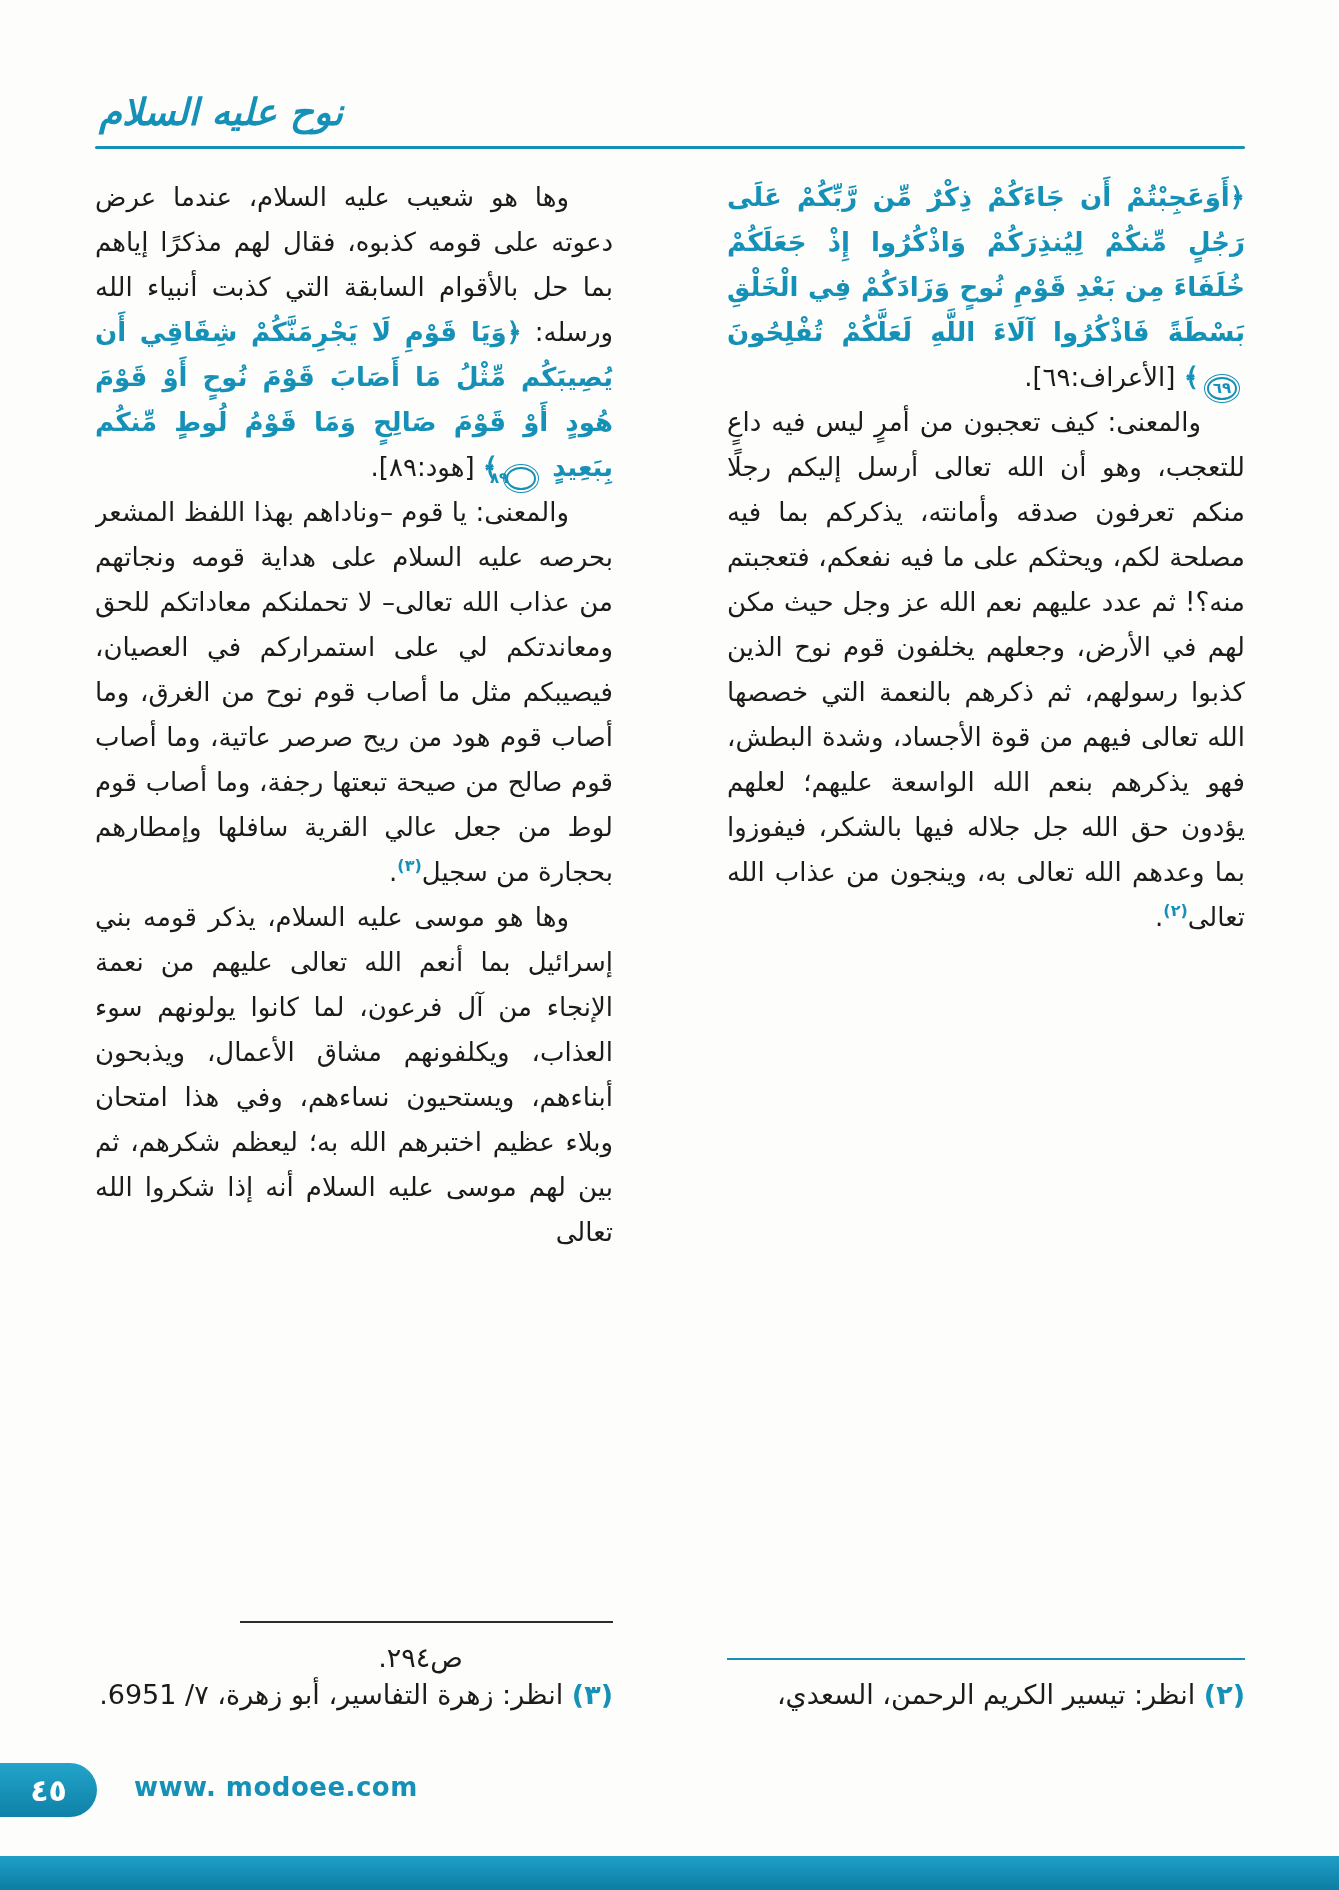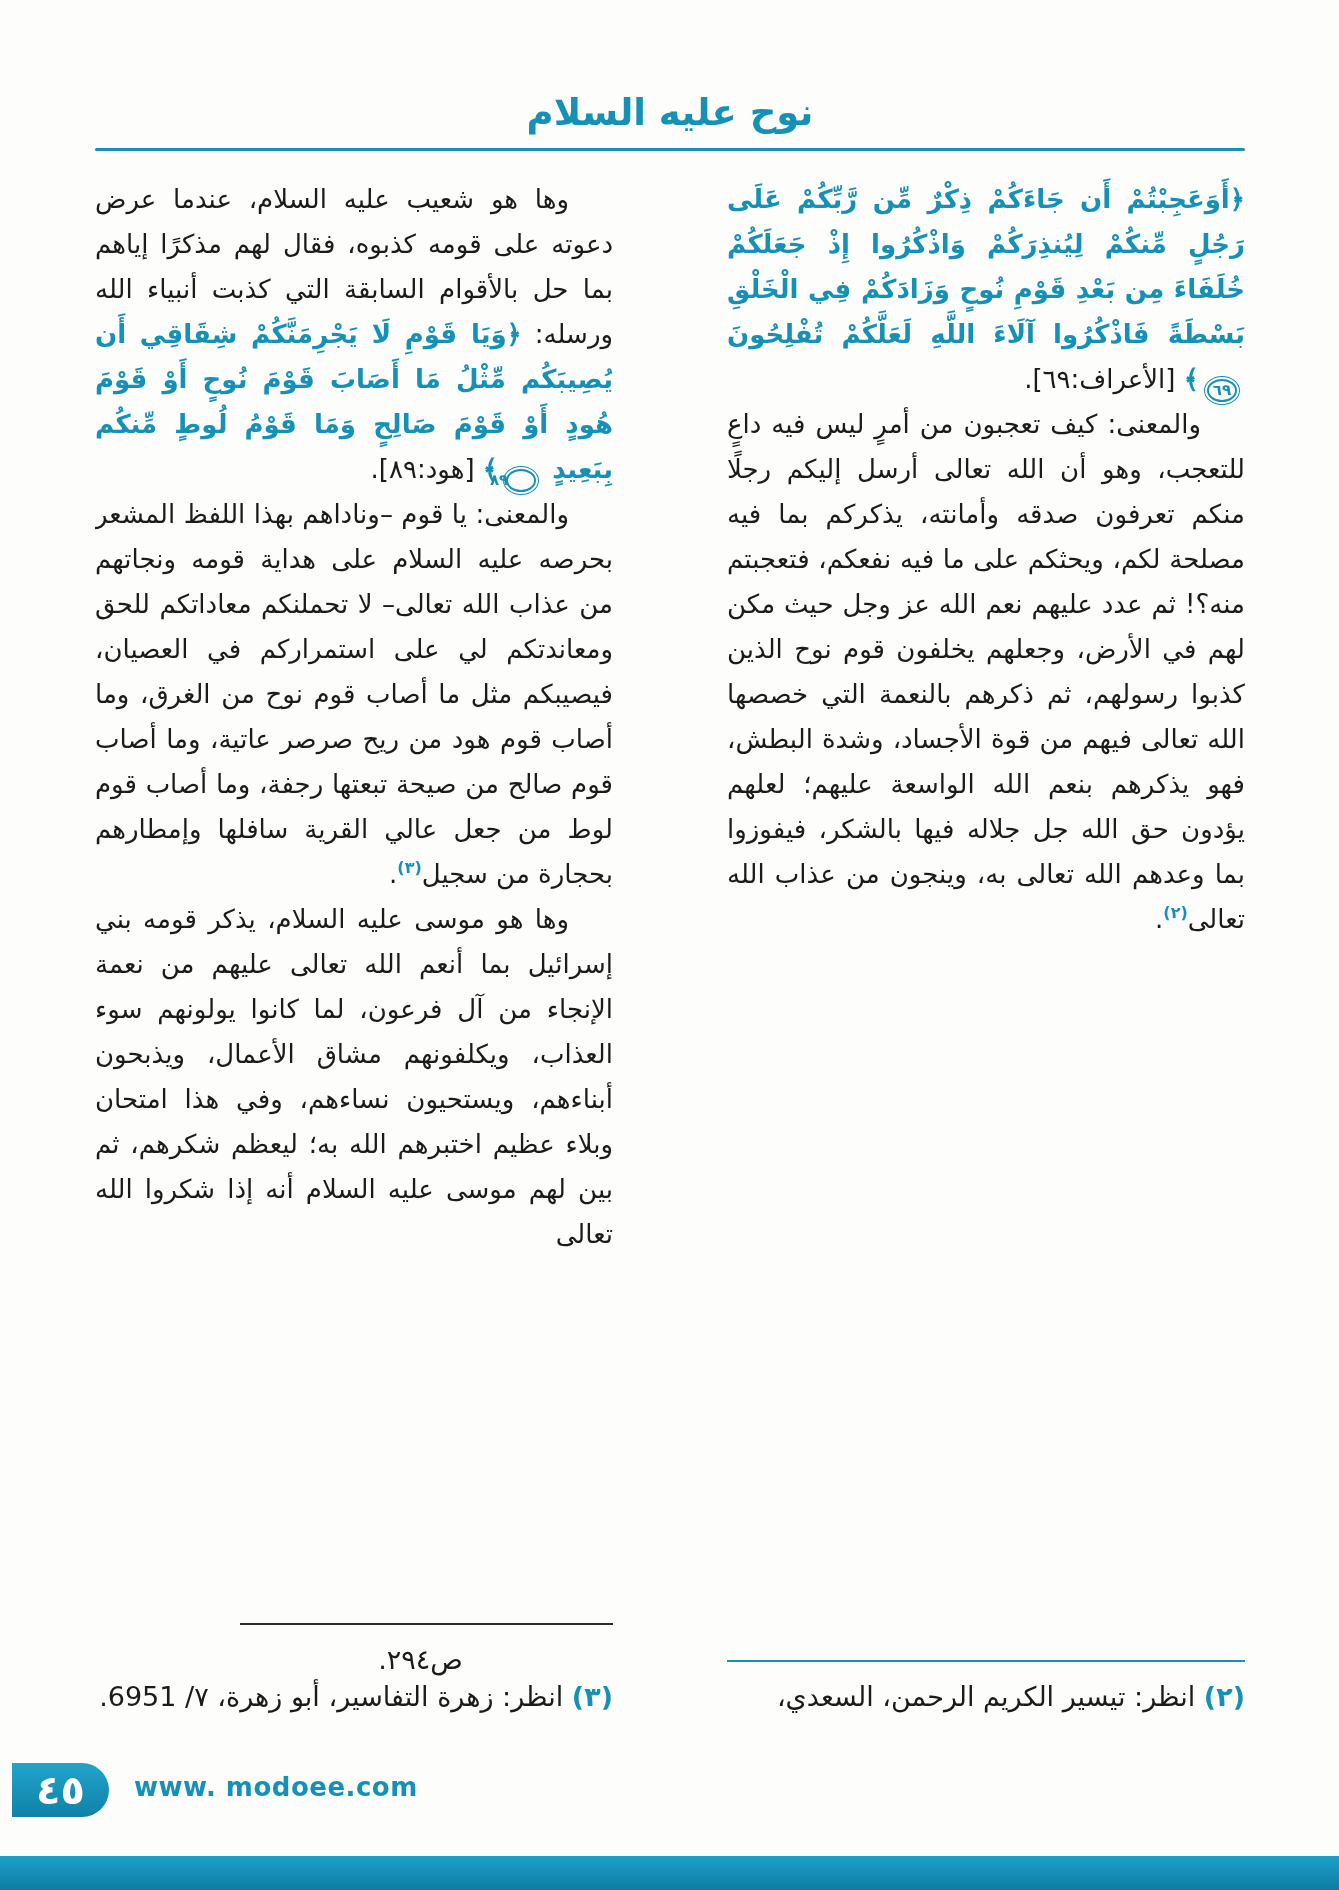--- a/index.html
+++ b/index.html
@@ -16,26 +16,27 @@
     width:1339px; height:1890px;
     margin:0 auto;
     background:var(--paper);
     color:var(--ink);
     direction:rtl;
     overflow:hidden;
   }
   
   .page-header{ margin:90px 94px 0 95px; }
   .chapter-title{
-    margin:12px;
+    margin:4px;
     font-size:37px;
     font-weight:bold;
     line-height:1.25;
     color:var(--accent);
-    text-align:center;
+    text-align:left;
+    font-style:italic;
   }
   .header-rule{
     margin-top:10px;
     height:3px;
     background:var(--accent);
     border-radius:2px;
   }
   
   .columns{
     margin:26px 94px 0 95px;
@@ -96,26 +97,26 @@
     font-size:27px;
     line-height:37px;
     text-align:justify;
     padding-right:56px;
     text-indent:-56px;
   }
   .footnote .fn-marker{ color:var(--accent); font-weight:bold; }
   .footnote.cont{ padding-right:150px; text-indent:0; }
   
   .page-badge{
-    position:absolute; left:12px; bottom:73px;
+    position:absolute; left:0; bottom:73px;
     width:97px; height:54px;
     background:linear-gradient(180deg,#23a4ca,#0f81a7);
     border-radius:0 27px 27px 0;
     display:flex; align-items:center; justify-content:center;
-    color:#ffffff; font-size:40px; font-weight:bold;
+    color:#ffffff; font-size:30px; font-weight:bold;
   }
   .website{
     position:absolute; left:134px; bottom:88px;
     direction:ltr;
     color:var(--accent);
     font-size:26px; font-weight:bold;
     letter-spacing:0.5px;
   }
   .bottom-bar{
     position:absolute; left:0; right:0; bottom:0;

